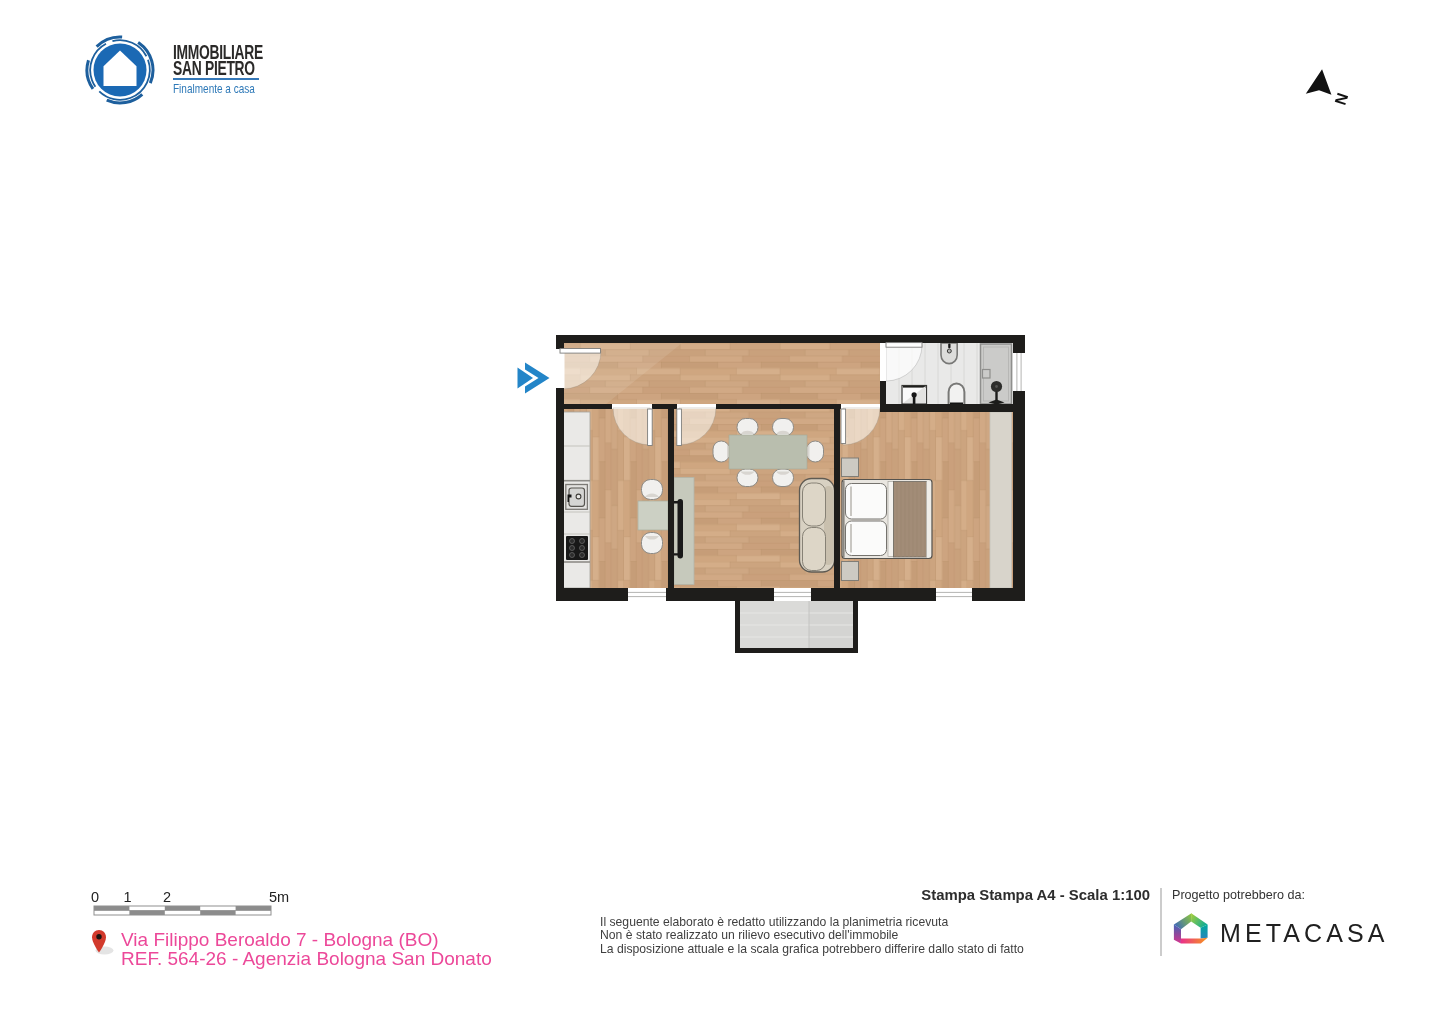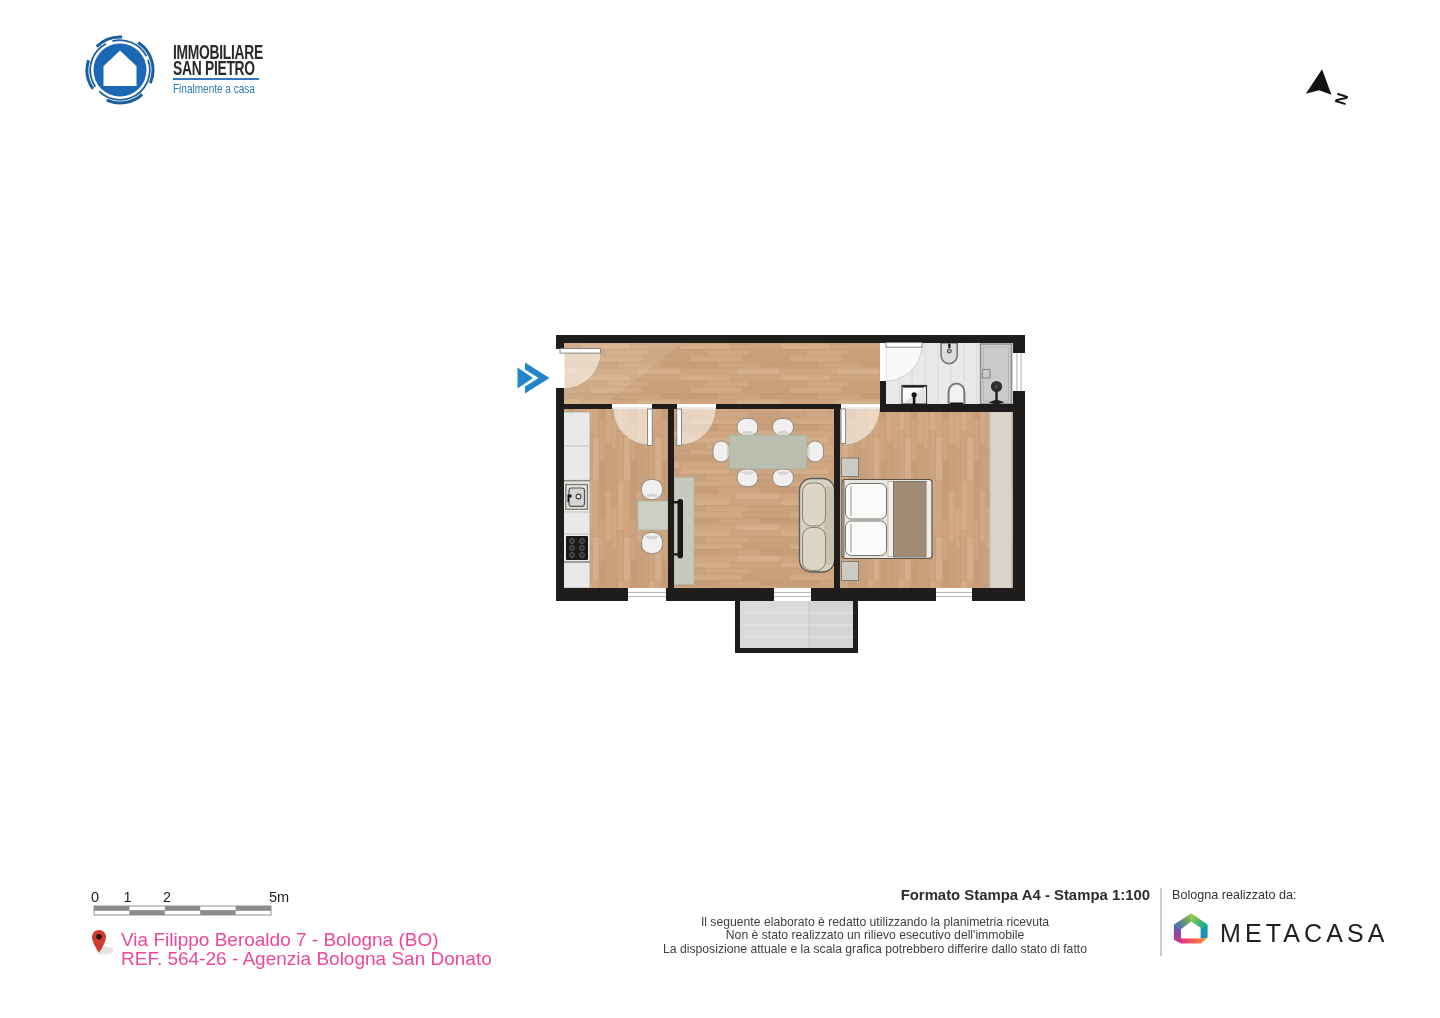--- a/index.html
+++ b/index.html
@@ -374,31 +374,31 @@
   <ellipse cx="16.5" cy="24.5" rx="9" ry="4" fill="rgba(130,130,130,0.22)"></ellipse>
   <path d="M11,4 C7,4 4,7.2 4,11.2 C4,16.8 11,26.5 11,26.5 C11,26.5 18,16.8 18,11.2 C18,7.2 15,4 11,4 Z" fill="#d23a2c"></path>
   <circle cx="11" cy="10.8" r="2.7" fill="#1c1410"></circle>
 </svg>
 
 <div class="abs" style="left:121px;top:929.5px;font-size:19px;color:#ec4899;line-height:19.4px">
   Via Filippo Beroaldo 7 - Bologna (BO)<br>
   REF. 564-26 - Agenzia Bologna San Donato
 </div>
 
-<div class="abs" style="left:650px;top:887px;width:500px;text-align:right;font-size:14.9px;font-weight:bold;color:#2d2d2d">Formato Stampa A4 - Stampa 1:100</div>
-
-<div class="abs" style="left:600px;top:915.5px;width:550px;text-align:center;font-size:12.2px;color:#3f3f3f;line-height:13.6px">
+<div class="abs" style="left:650px;top:887px;width:500px;text-align:right;font-size:14.9px;font-weight:bold;color:#2d2d2d">Stampa Stampa A4 - Scala 1:100</div>
+
+<div class="abs" style="left:600px;top:915.5px;width:550px;text-align:left;font-size:12.2px;color:#3f3f3f;line-height:13.6px">
   Il seguente elaborato è redatto utilizzando la planimetria ricevuta<br>
   Non è stato realizzato un rilievo esecutivo dell'immobile<br>
   La disposizione attuale e la scala grafica potrebbero differire dallo stato di fatto
 </div>
 
 <div class="abs" style="left:1160px;top:888px;width:2px;height:68px;background:#cccccc"></div>
 
-<div class="abs" style="left:1172px;top:887.5px;font-size:12.6px;color:#333333">Bologna realizzato da:</div>
+<div class="abs" style="left:1172px;top:887.5px;font-size:12.6px;color:#333333">Progetto potrebbero da:</div>
 
 <svg class="abs" style="left:1171px;top:910px" width="40" height="38" viewBox="1171 910 40 38">
   <defs>
     <linearGradient id="mgTL" x1="1174" y1="925" x2="1191" y2="914" gradientUnits="userSpaceOnUse">
       <stop offset="0" stop-color="#3e68b8"></stop>
         <stop offset="1" stop-color="#8cc63f"></stop>
     </linearGradient>
     <linearGradient id="mgTR" x1="1191" y1="914" x2="1208" y2="925" gradientUnits="userSpaceOnUse">
       <stop offset="0" stop-color="#a6ce39"></stop>
         <stop offset="1" stop-color="#00a99d"></stop>

